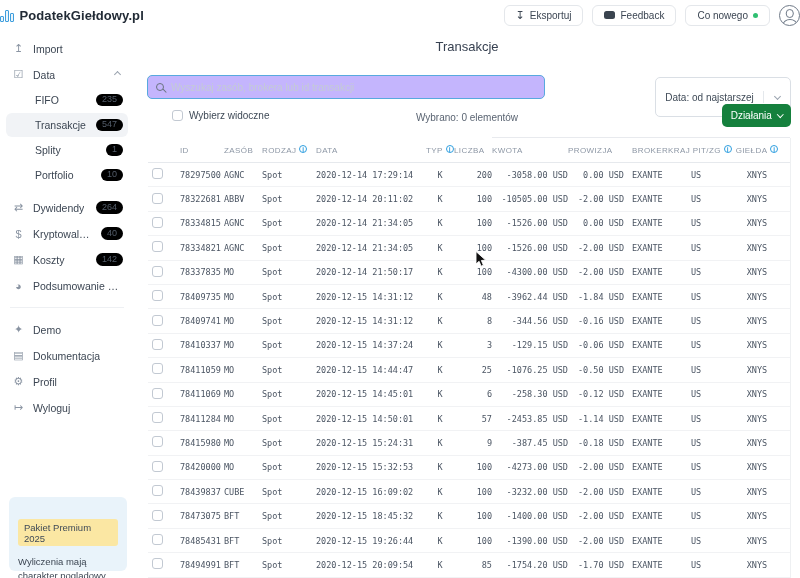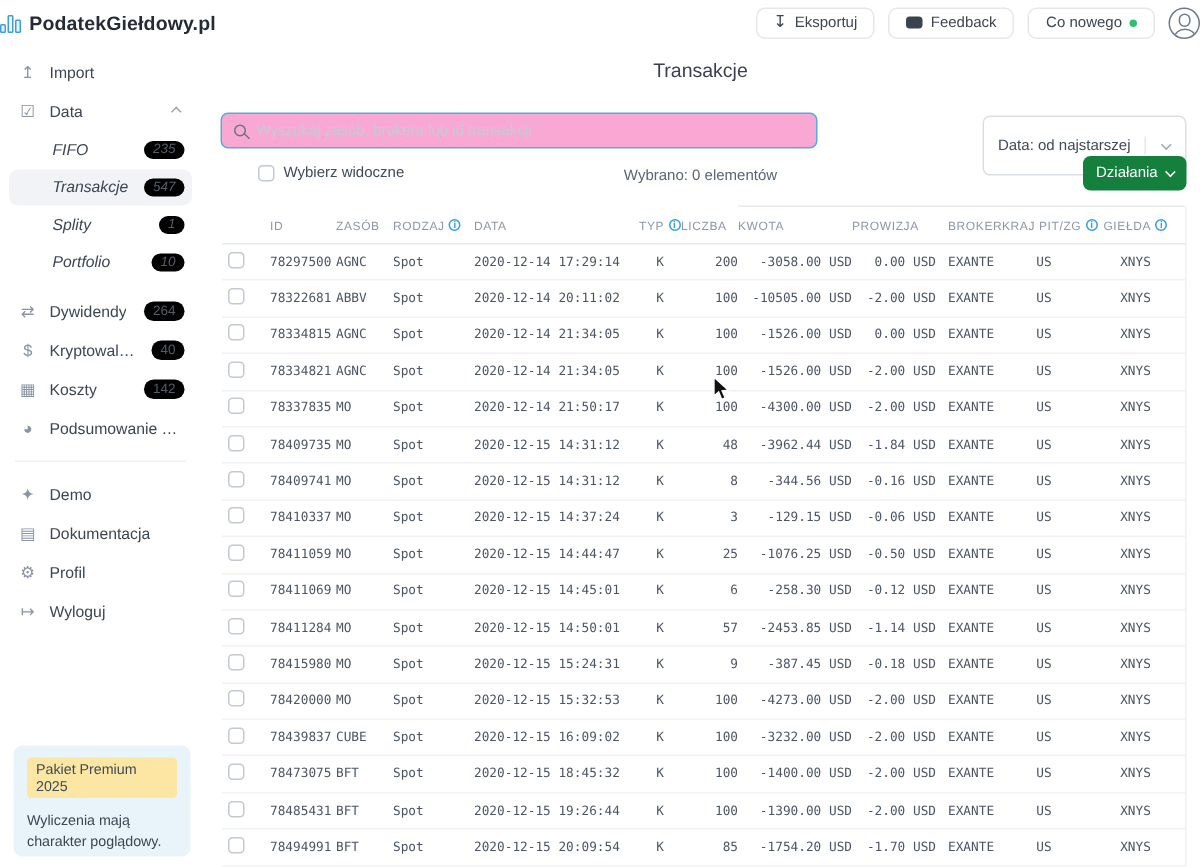--- a/index.html
+++ b/index.html
@@ -28,42 +28,42 @@
   .avatar { width:21px; height:21px; border:1.5px solid #6f7a88; border-radius:50%;
     position:relative; overflow:hidden; display:inline-block; background:#fff; }
   .avatar::before { content:""; position:absolute; top:3.5px; left:50%; transform:translateX(-50%);
     width:6.5px; height:6.5px; border:1.5px solid #6f7a88; border-radius:50%; }
   .avatar::after { content:""; position:absolute; top:13px; left:50%; transform:translateX(-50%);
     width:13px; height:10px; border:1.5px solid #6f7a88; border-radius:50%; }
   
   .sidebar { position:absolute; top:30px; left:0; bottom:0; width:134px; background:#fff; padding-top:6px; }
   .nav-item { display:flex; align-items:center; gap:8px; height:25px; margin:0 6px 1px 6px;
     padding:0 5px 0 6px; font-size:10.5px; color:#3c4653; border-radius:6px; cursor:pointer; white-space:nowrap; }
-  .nav-item.sub { padding-left:29px; height:24px;font-style:italic; }
+  .nav-item.sub { padding-left:29px; height:24px; }
   .nav-item.active { background:#f1f3f6; }
   .nav-icon { width:13px; font-size:11px; color:#8a94a2; text-align:center; flex:0 0 13px; }
   .nav-label { overflow:hidden; text-overflow:ellipsis; }
   .nav-badge { margin-left:auto; background:#000000; color:#545e6b; border-radius:8px;
     padding:1.5px 6px; font-size:9px; line-height:1.1; }
   .chev { width:5px; height:5px; border-right:1.5px solid #9aa3af; border-bottom:1.5px solid #9aa3af;
     display:inline-block; transform:rotate(45deg); }
   .chev.up { transform:rotate(-135deg); margin-left:auto; margin-right:3px; }
   .nav-divider { height:1px; background:#eef0f3; margin:9px 10px; }
   .nav-gap { height:7px; }
   .promo { position:absolute; left:9px; right:7px; top:467px; bottom:7px;
-    background:#e9f3fa; border-radius:6px; padding:8px 9px; }
+    background:#e9f3fa; border-radius:6px; padding:22px 9px; }
   .promo-badge { display:inline-block; background:#fbe7a3; border-radius:3px;
     padding:2.5px 6px; font-size:9.5px; color:#3f4a57; }
   .promo-text { margin-top:9px; font-size:9.5px; line-height:1.45; color:#3c4653; }
   
   .main { position:absolute; top:30px; left:134px; right:0; bottom:0; background:#fff; }
   .page-title { position:absolute; top:9px; left:0; right:0; text-align:center;
     font-size:13px; font-weight:500; color:#374151; }
   .searchbox { position:absolute; left:13px; top:45px; width:398px; height:24px;
-    border:1px solid #58a9de; border-radius:5px; display:flex; align-items:center; padding:0 8px; gap:7px; background:#f9a8d4; }
+    border:1px solid #58a9de; border-radius:5px; display:flex; align-items:center; padding:0 8px; gap:7px; background:#c4b5fd; }
   .mag { width:8px; height:8px; border:1.4px solid #6a7480; border-radius:50%; position:relative;
     display:inline-block; flex:0 0 8px; }
   .mag::after { content:""; position:absolute; width:4.5px; height:1.4px; background:#6a7480;
     transform:rotate(45deg); right:-3.8px; bottom:-1.4px; }
   .searchbox input { border:none; outline:none; flex:1; font-size:10px; color:#3c4653;
     font-family:"Liberation Sans", sans-serif; background:transparent; }
   .searchbox input::placeholder { color:#c4cbd5; }
   .sort-dd { position:absolute; left:521px; top:47px; width:136px; height:40px;
     border:1px solid #dadfe5; border-radius:5px; display:flex; align-items:center;
     font-size:10px; color:#3f4a57; cursor:pointer; background:#fff; }

